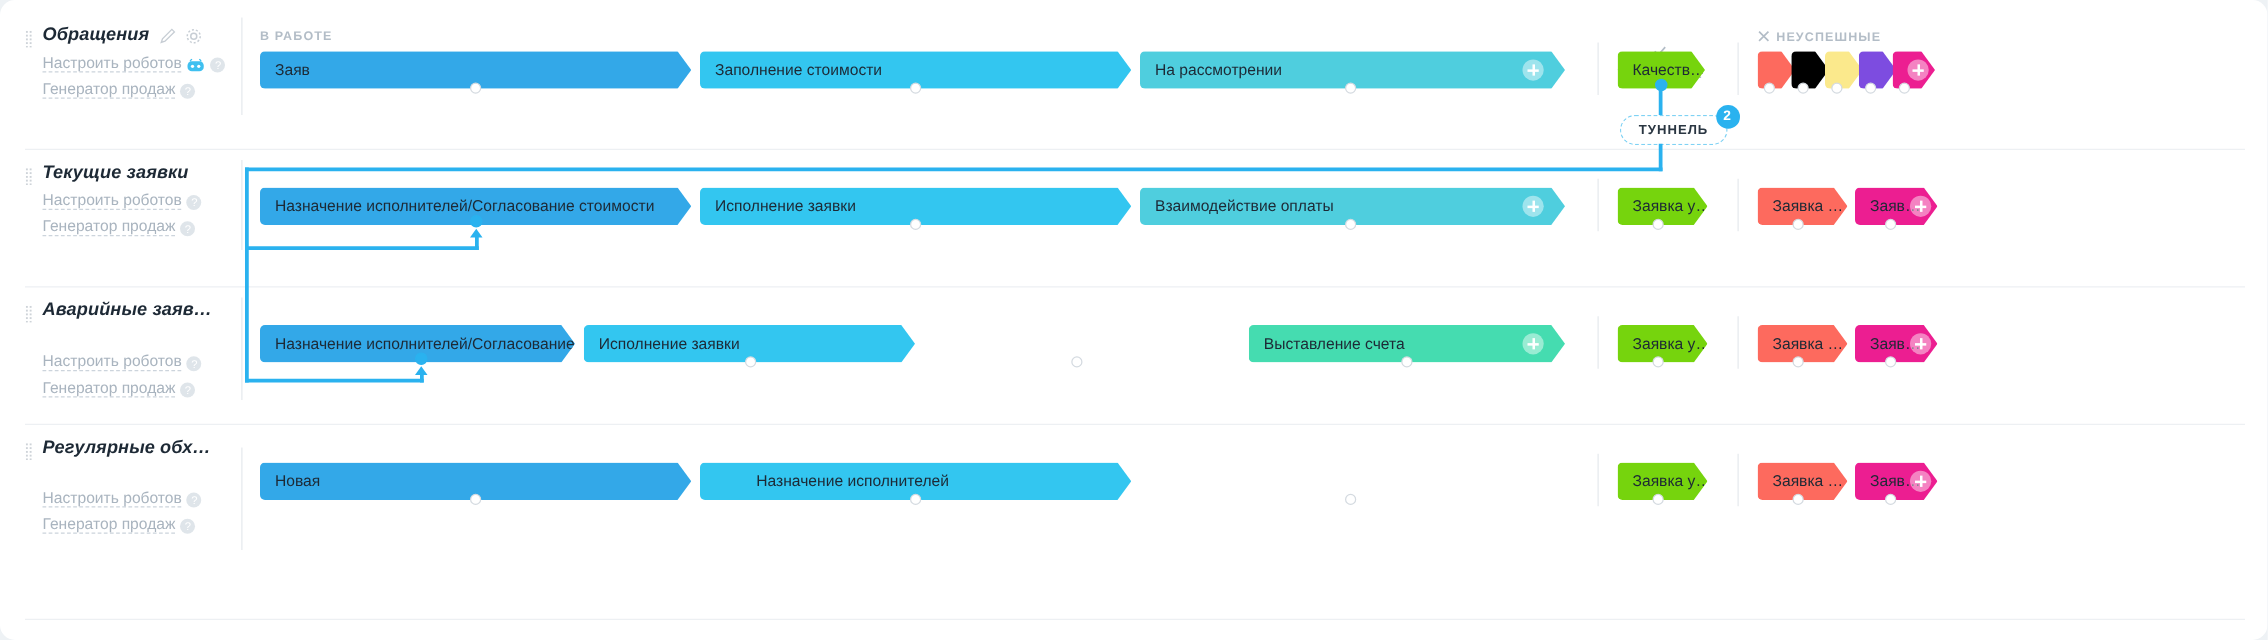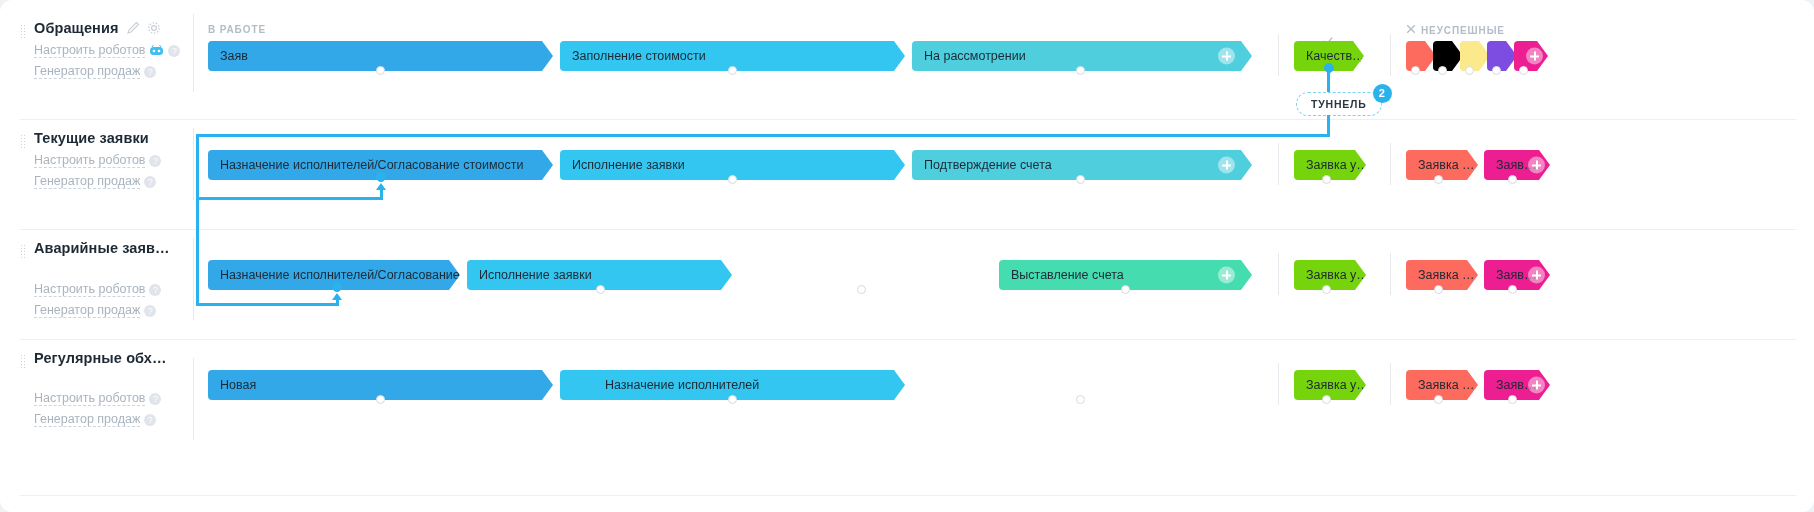--- a/index.html
+++ b/index.html
@@ -32,25 +32,25 @@
   }
   .row-title {
     display: inline-block;
     margin-left: 14px;
     font-size: 14.5px;
     font-weight: bold;
     color: #1d2935;
     letter-spacing: .1px;
     white-space: nowrap;
   }
-  .title-line { display: flex; align-items: center; gap: 7px; }
+  .title-line { display: flex; align-items: flex-end; gap: 7px; font-style: italic; }
   .pencil-icon, .gear-icon { width: 14px; height: 14px; opacity: .55; flex: none; }
   .sub-links { margin-left: 14px; margin-top: 7px; }
   .sub-link {
-    display: flex; align-items: center; gap: 4px;
+    display: flex; align-items: flex-end; gap: 4px;
     font-size: 12.5px; color: #a9b4bf;
     margin-bottom: 6px; white-space: nowrap;
   }
   .sub-link .txt { border-bottom: 1px dashed #ccd4dc; }
   .q-icon {
     width: 12px; height: 12px; border-radius: 50%;
     background: #dfe5ea; color: #fff;
     font-size: 9px; line-height: 12px; text-align: center;
     flex: none;
   }
@@ -280,21 +280,21 @@
   <div class="conn" style="left:380px; top:188px; width:3px; height:12px;"></div>
   <div class="conn" style="left:196px; top:197px; width:187px; height:3px;"></div>
   <div class="conn" style="left:196px; top:134px; width:3px; height:66px;"></div>
 
   <div class="stage" style="left:560px; top:150px; width:345px; background:#33c6f0;">
     <span>Исполнение заявки</span>
   </div>
   <div class="handle" style="left:728px; top:175px;"></div>
 
   <div class="stage" style="left:912px; top:150px; width:340px; background:#4fcede;">
-    <span>Подтверждение счета</span>
+    <span>Взаимодействие оплаты</span>
     <span class="plus"></span>
   </div>
   <div class="handle" style="left:1076px; top:175px;"></div>
 
   <div class="stage" style="left:1294px; top:150px; width:72px; background:#76d40d;">
     <span>Заявка у…</span>
   </div>
   <div class="handle" style="left:1322px; top:175px;"></div>
 
   <div class="stage" style="left:1406px; top:150px; width:72px; background:#fd6a5e;">

